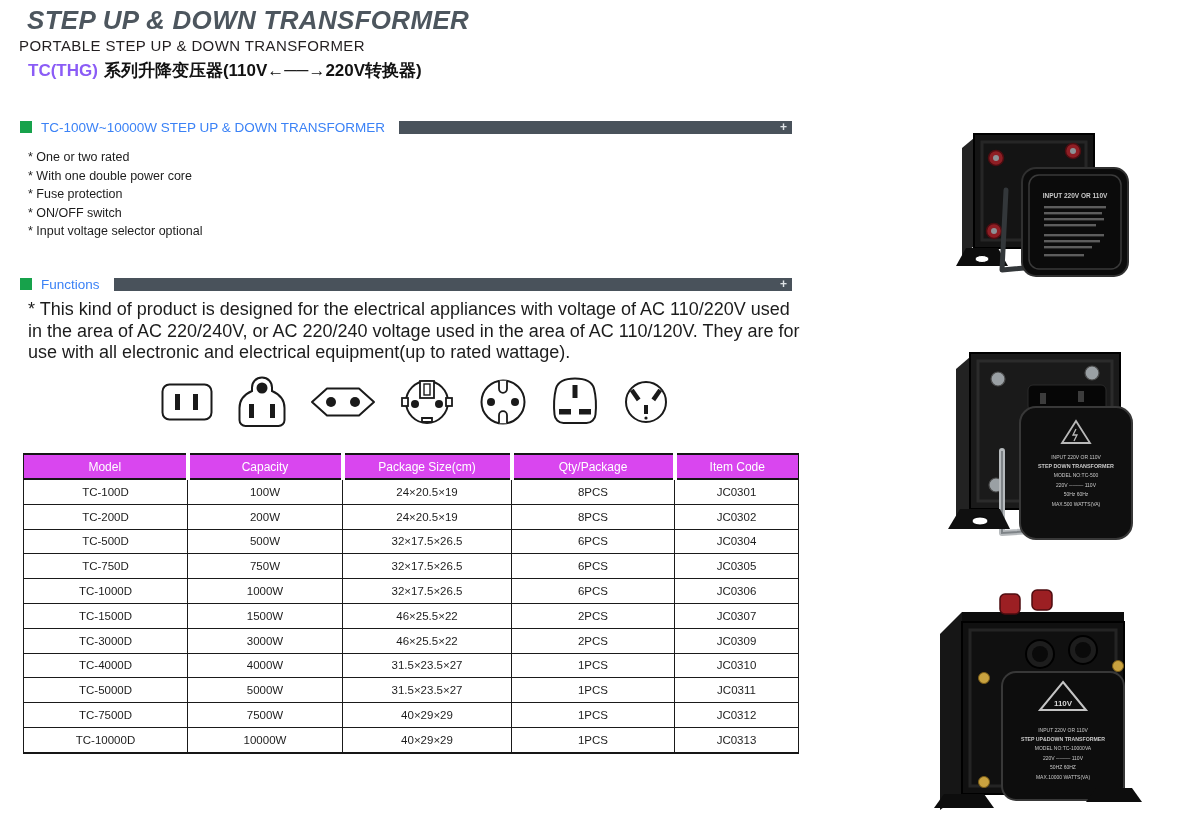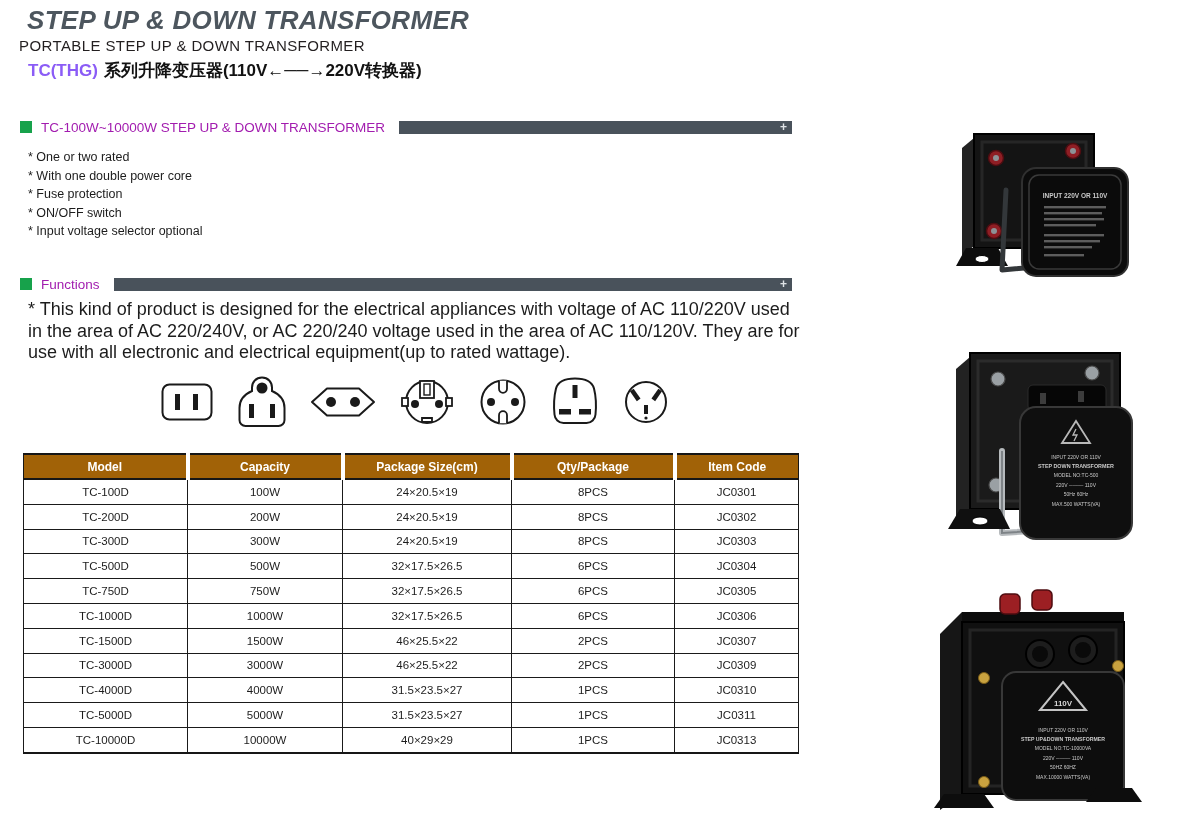--- a/index.html
+++ b/index.html
@@ -18,21 +18,21 @@
   .cn-line{left:22px;top:59px;font-size:17px;font-weight:bold;white-space:nowrap;}
   .cn-prefix{color:#8b5cf6;margin-right:6px;}
   .cn-rest{color:#121212;font-weight:bold;}
 
   
   .section-row{
     position:absolute;left:20px;width:772px;height:14px;
     display:flex;align-items:center;
   }
   .bullet{width:12px;height:12px;background:#17a24b;margin-right:9px;flex:0 0 auto;}
-  .sec-label{font-size:13.5px;color:#a21caf;white-space:nowrap;margin-right:14px;}
+  .sec-label{font-size:13.5px;color:#3b82f6;white-space:nowrap;margin-right:14px;}
   .sec-bar{height:13px;background:#49525b;flex:1;position:relative;}
   .sec-bar .plus{
     position:absolute;right:5px;top:0;height:13px;line-height:13px;
     color:#dfe3e6;font-size:12px;font-weight:bold;
   }
 
   
   .features{left:22px;top:148px;font-size:12.5px;line-height:18.6px;color:#1c1c1c;}
 
   
@@ -41,21 +41,21 @@
   
   .plug-row{
     left:155px;top:377px;width:508px;height:50px;
     display:flex;justify-content:space-between;align-items:center;
   }
   .plug-row svg{display:block;}
 
   
   .spec-table{left:17px;top:453px;width:775px;border-collapse:collapse;table-layout:fixed;}
   .spec-table th{
-    background:#a16207;color:#ffffff;font-size:12px;font-weight:bold;
+    background:#d946ef;color:#ffffff;font-size:12px;font-weight:normal;
     height:23px;border-top:2px solid #161616;border-bottom:2px solid #161616;
     border-left:4px solid #ffffff;text-align:center;padding:0;
   }
   .spec-table th:first-child{border-left:1px solid #161616;}
   .spec-table th:last-child{border-right:1px solid #161616;}
   .spec-table td{
     font-size:11.5px;color:#1c1c1c;text-align:center;height:23.8px;
     border:1px solid #1a1a1a;padding:0;background:#ffffff;
   }
   .spec-table tbody tr:last-child td{border-bottom:2px solid #161616;}
@@ -181,27 +181,20 @@
         <td>JC0301</td>
       </tr>
     <tr>
         <td>TC-200D</td>
         <td>200W</td>
         <td>24×20.5×19</td>
         <td>8PCS</td>
         <td>JC0302</td>
       </tr>
     <tr>
-        <td>TC-300D</td>
-        <td>300W</td>
-        <td>24×20.5×19</td>
-        <td>8PCS</td>
-        <td>JC0303</td>
-      </tr>
-    <tr>
         <td>TC-500D</td>
         <td>500W</td>
         <td>32×17.5×26.5</td>
         <td>6PCS</td>
         <td>JC0304</td>
       </tr>
     <tr>
         <td>TC-750D</td>
         <td>750W</td>
         <td>32×17.5×26.5</td>
@@ -235,20 +228,27 @@
         <td>31.5×23.5×27</td>
         <td>1PCS</td>
         <td>JC0310</td>
       </tr>
     <tr>
         <td>TC-5000D</td>
         <td>5000W</td>
         <td>31.5×23.5×27</td>
         <td>1PCS</td>
         <td>JC0311</td>
+      </tr>
+    <tr>
+        <td>TC-7500D</td>
+        <td>7500W</td>
+        <td>40×29×29</td>
+        <td>1PCS</td>
+        <td>JC0312</td>
       </tr>
     <tr>
         <td>TC-10000D</td>
         <td>10000W</td>
         <td>40×29×29</td>
         <td>1PCS</td>
         <td>JC0313</td>
       </tr>
   </tbody>
 </table>

